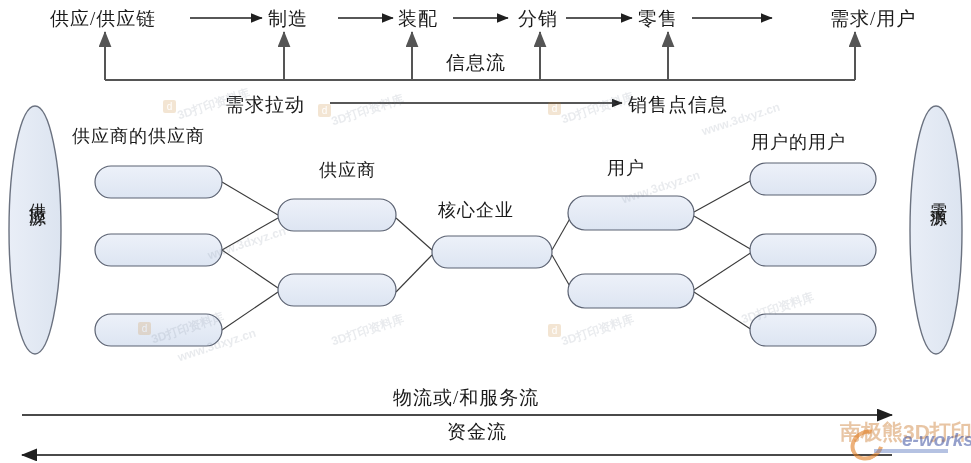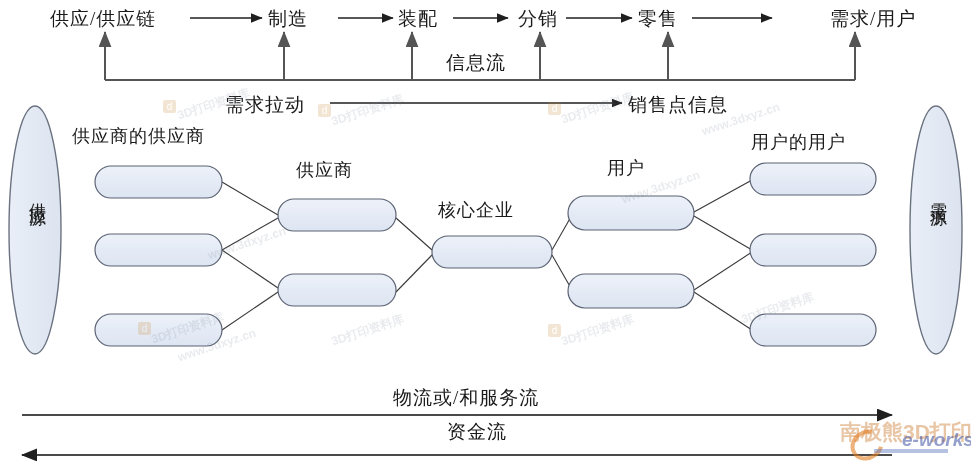--- a/index.html
+++ b/index.html
@@ -237,21 +237,21 @@
   <div class="lbl stage-label" style="left:782px;margin-left:48px;">需求/用户</div>
 
   <div class="lbl flow-label" style="left:446px; top:50px;">信息流</div>
   <div class="lbl flow-label" style="left:225px; top:92px;">需求拉动</div>
   <div class="lbl flow-label" style="left:628px; top:92px;">销售点信息</div>
 
   <div class="vert-label" style="left:26px; top:190px;">供应源</div>
   <div class="vert-label" style="left:927px; top:190px;">需求源</div>
 
   <div class="lbl tier-label" style="left:72px; top:124px;font-family:Liberation Mono, monospace;">供应商的供应商</div>
-  <div class="lbl tier-label" style="left:296px; top:158px;">供应商</div>
+  <div class="lbl tier-label" style="left:319px; top:158px;">供应商</div>
   <div class="lbl tier-label" style="left:438px; top:198px;">核心企业</div>
   <div class="lbl tier-label" style="left:607px; top:156px;">用户</div>
   <div class="lbl tier-label" style="left:751px; top:130px;">用户的用户</div>
 
   <div class="lbl bottom-label" style="left:393px; top:385px;">物流或/和服务流</div>
   <div class="lbl bottom-label" style="left:447px; top:419px;">资金流</div>
 
   <div class="wm" style="left:176px; top:96px;">3D打印资料库</div>
   <div class="wm" style="left:330px; top:102px;">3D打印资料库</div>
   <div class="wm" style="left:560px; top:100px;">3D打印资料库</div>

